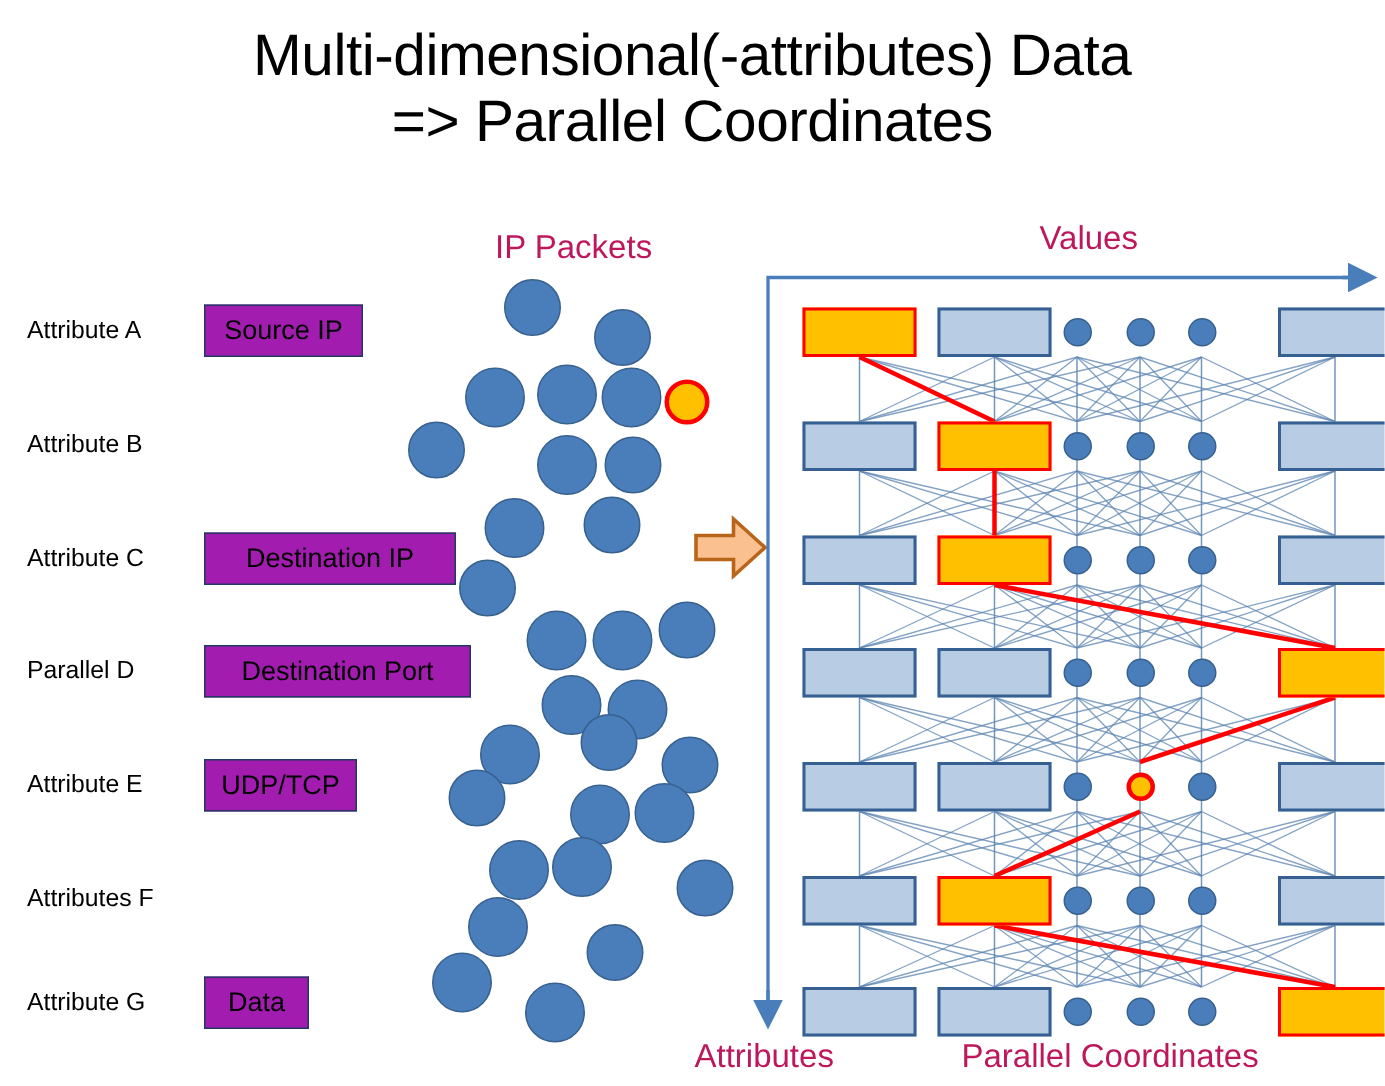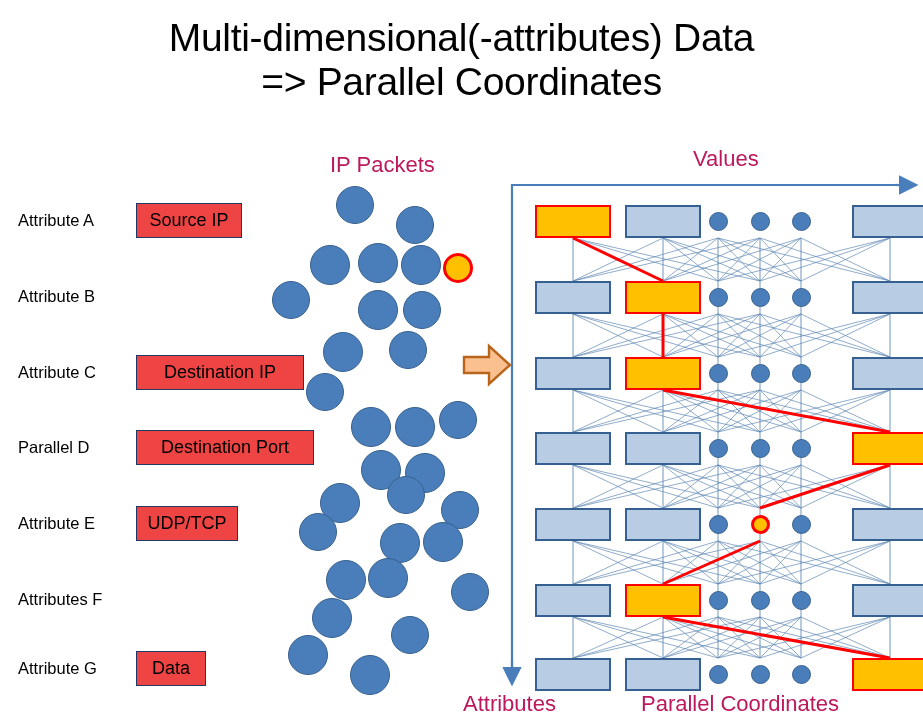--- a/index.html
+++ b/index.html
@@ -46,21 +46,21 @@
     align-items: center;
   }
   .attr-label {
     font-size: 16.5px;
     color: #000;
     white-space: nowrap;
     width: 118px;
   }
   .attr-box {
     border: 1.6px solid #1F3864;
-    background: #ef4444;
+    background: #a21caf;
     height: 35px;
     display: flex;
     align-items: center;
     justify-content: center;
     padding: 0 9px;
     font-size: 18px;
     color: #000;
     white-space: nowrap;
     box-sizing: border-box;
   }

